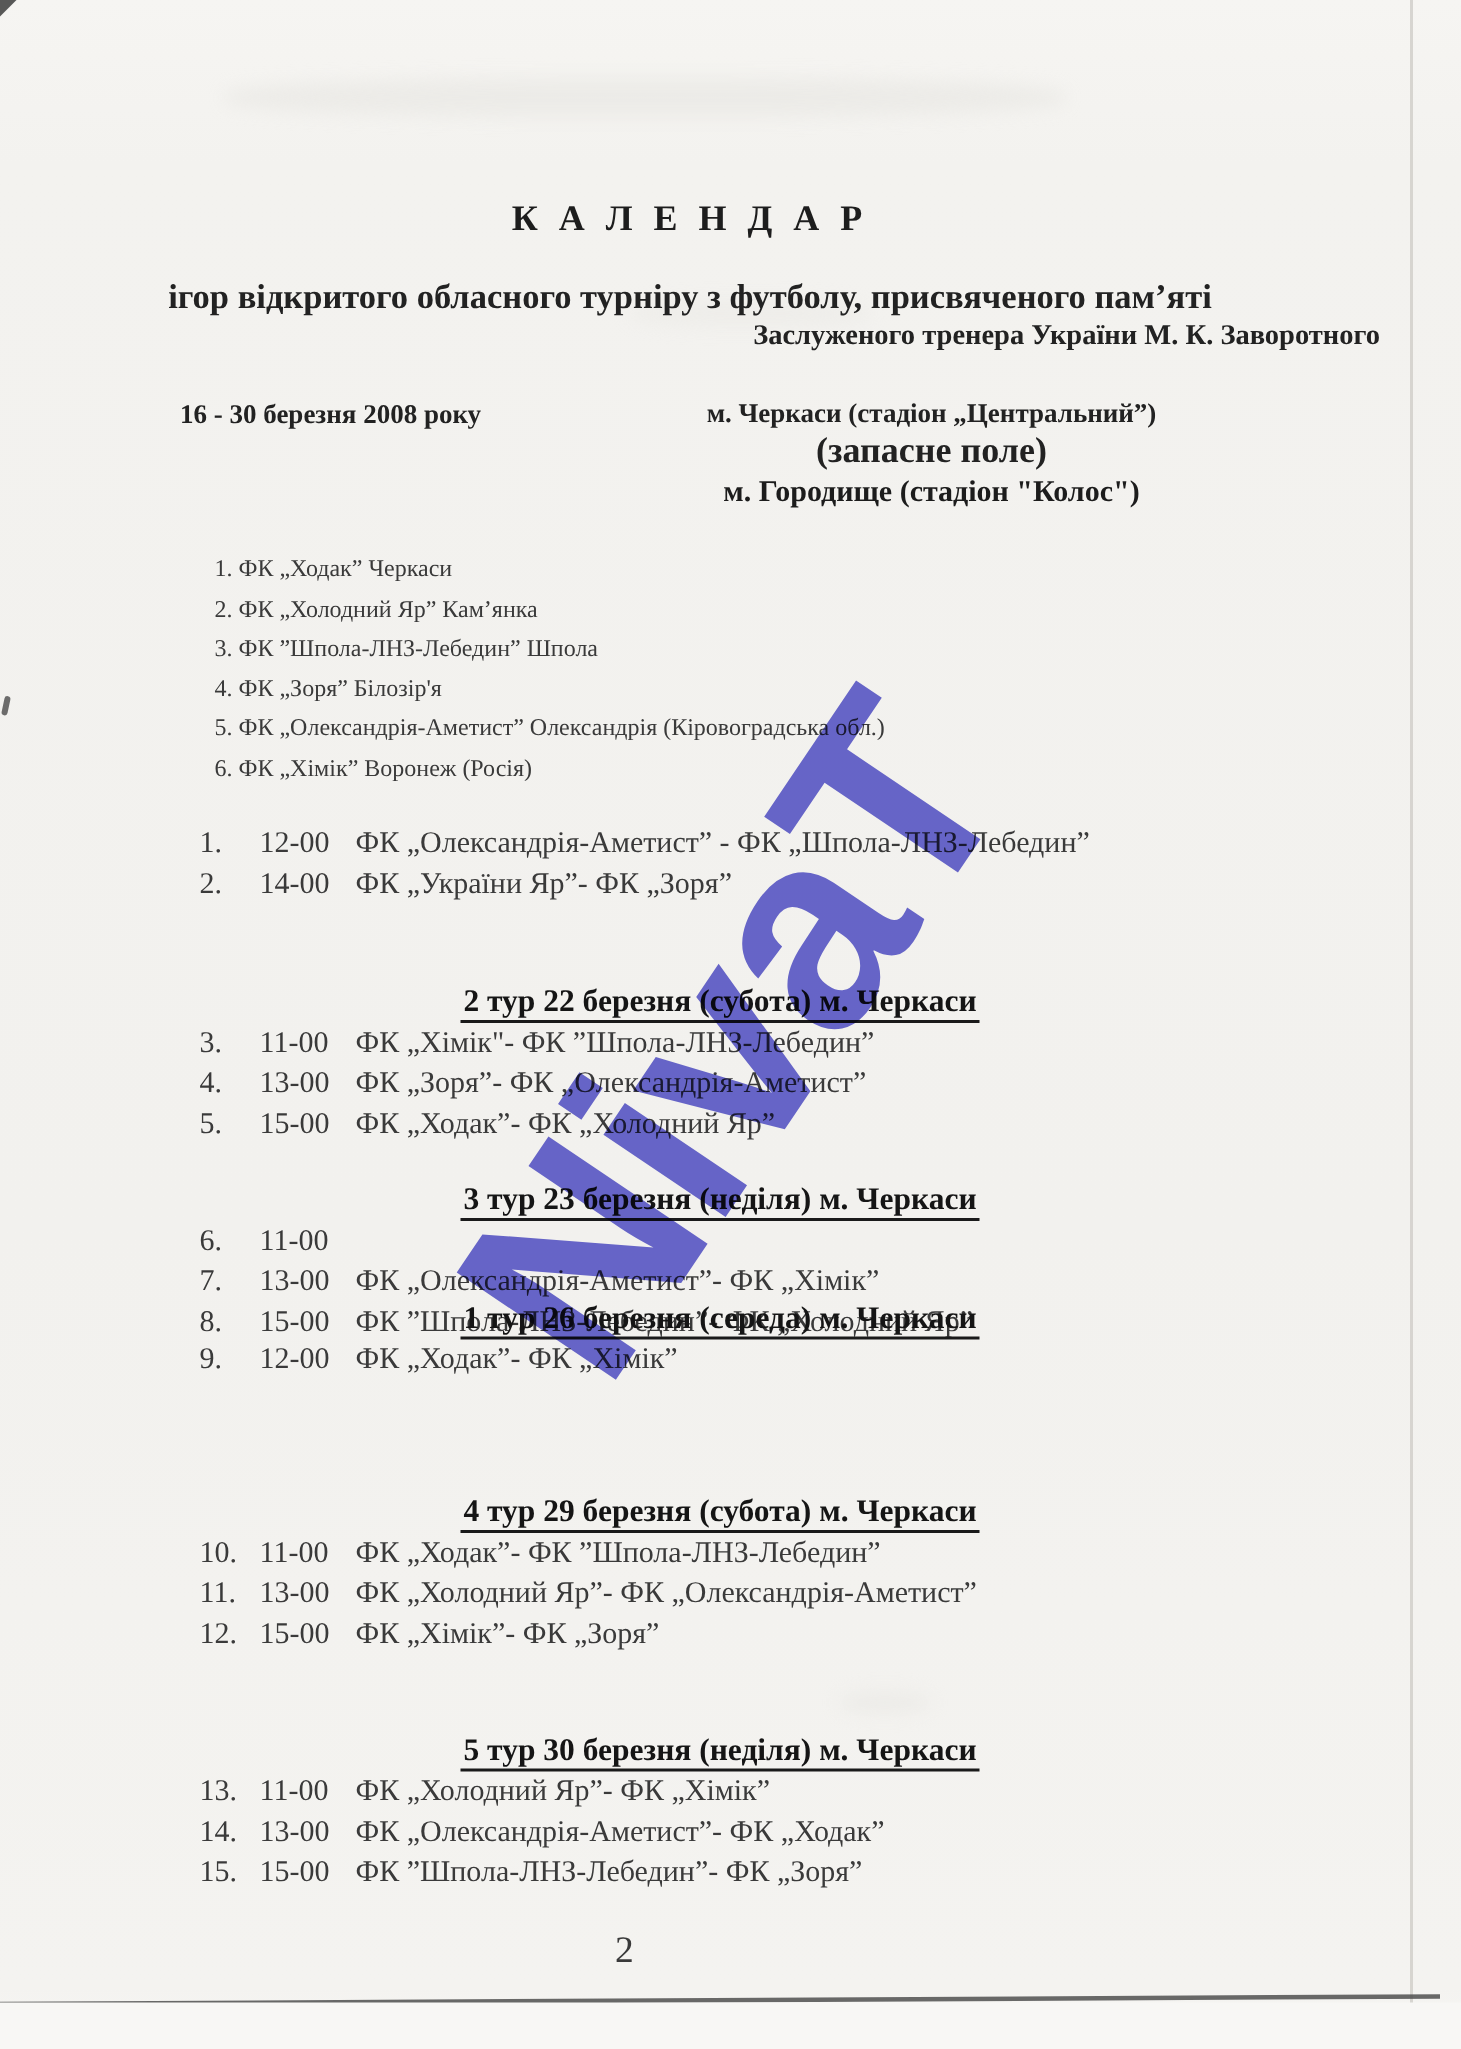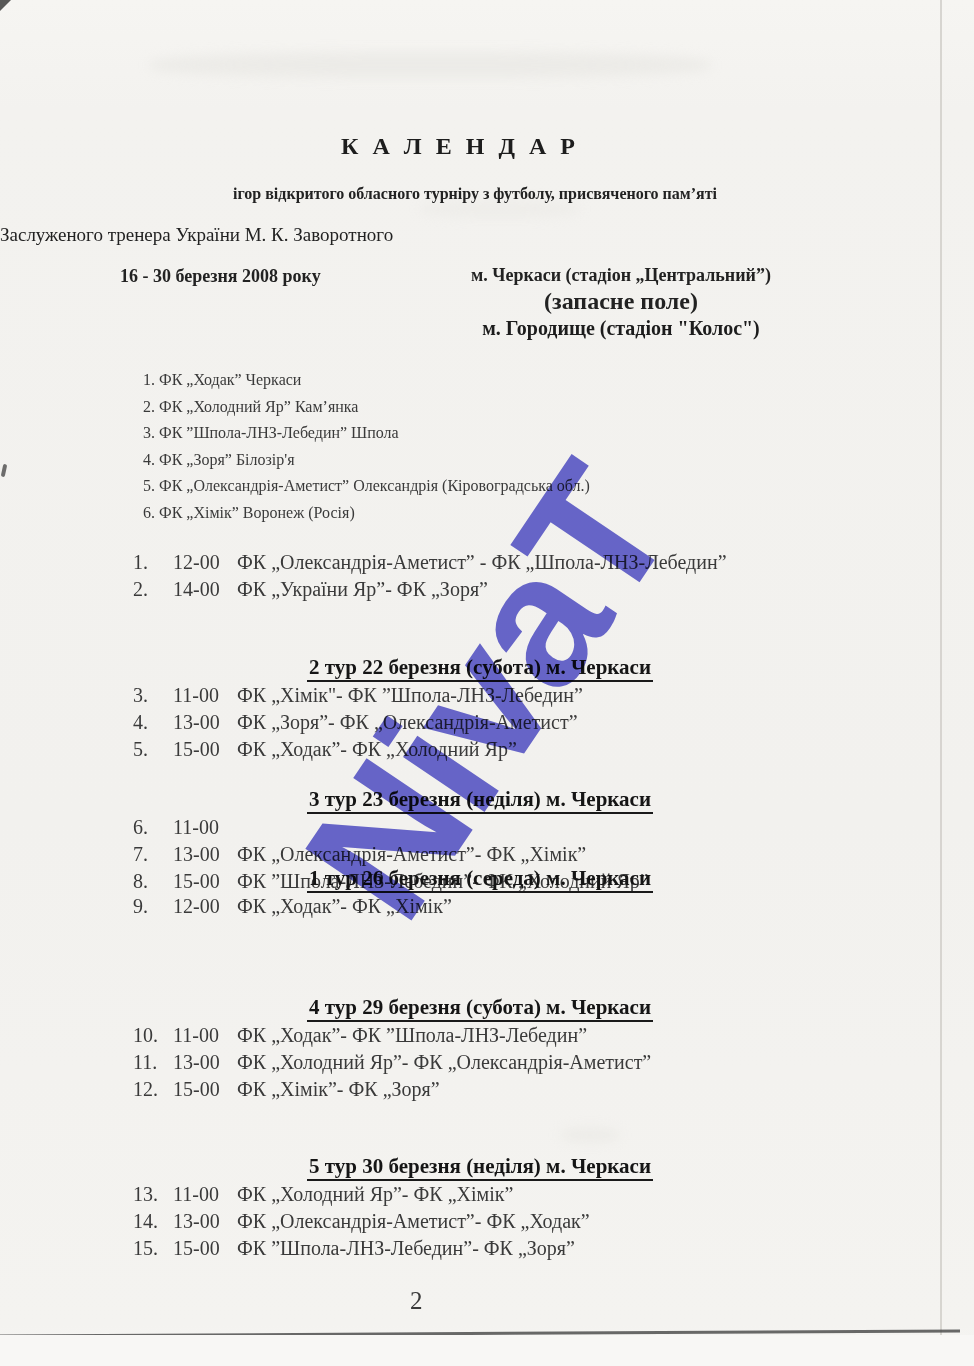--- a/index.html
+++ b/index.html
@@ -32,24 +32,24 @@
     transform:translate(-50%,-50%) rotate(-56deg);
     font-family:"Liberation Sans", sans-serif;
     font-weight:700;font-size:186px;letter-spacing:-4px;
     opacity:.85;mix-blend-mode:multiply;
     z-index:5;pointer-events:none;white-space:nowrap;
   }
 
   
   .title{position:absolute;left:0;top:133px;width:920px;text-align:center;
     font-size:24px;font-weight:bold;letter-spacing:4px;color:#1d1d1d;}
-  .subtitle1{position:absolute;left:15px;top:185px;width:920px;text-align:center;
-    font-size:16px;font-weight:bold;color:#222;}
-  .subtitle2{position:absolute;left:0;top:224px;width:920px;text-align:left;
-    font-size:19px;font-weight:normal;color:#222;}
+  .subtitle1{position:absolute;left:0;top:185px;width:920px;text-align:center;
+    font-size:23px;font-weight:bold;color:#222;}
+  .subtitle2{position:absolute;left:0;top:213px;width:920px;text-align:right;
+    font-size:19px;font-weight:bold;color:#222;}
   .date-range{position:absolute;left:120px;top:266px;font-size:18px;font-weight:bold;color:#222;}
   .venue-col{position:absolute;left:436px;top:262px;width:370px;text-align:center;}
   .venue-line1{font-size:18px;font-weight:bold;color:#222;line-height:26px;}
   .venue-line2{font-size:24px;font-weight:bold;color:#222;line-height:26px;}
   .venue-line3{font-size:20px;font-weight:bold;color:#1c1c1c;line-height:28px;}
 
   
   .teams{position:absolute;left:143px;top:367px;}
   .team-line{font-size:16px;line-height:26.5px;color:#3a3a3a;white-space:nowrap;}
 

